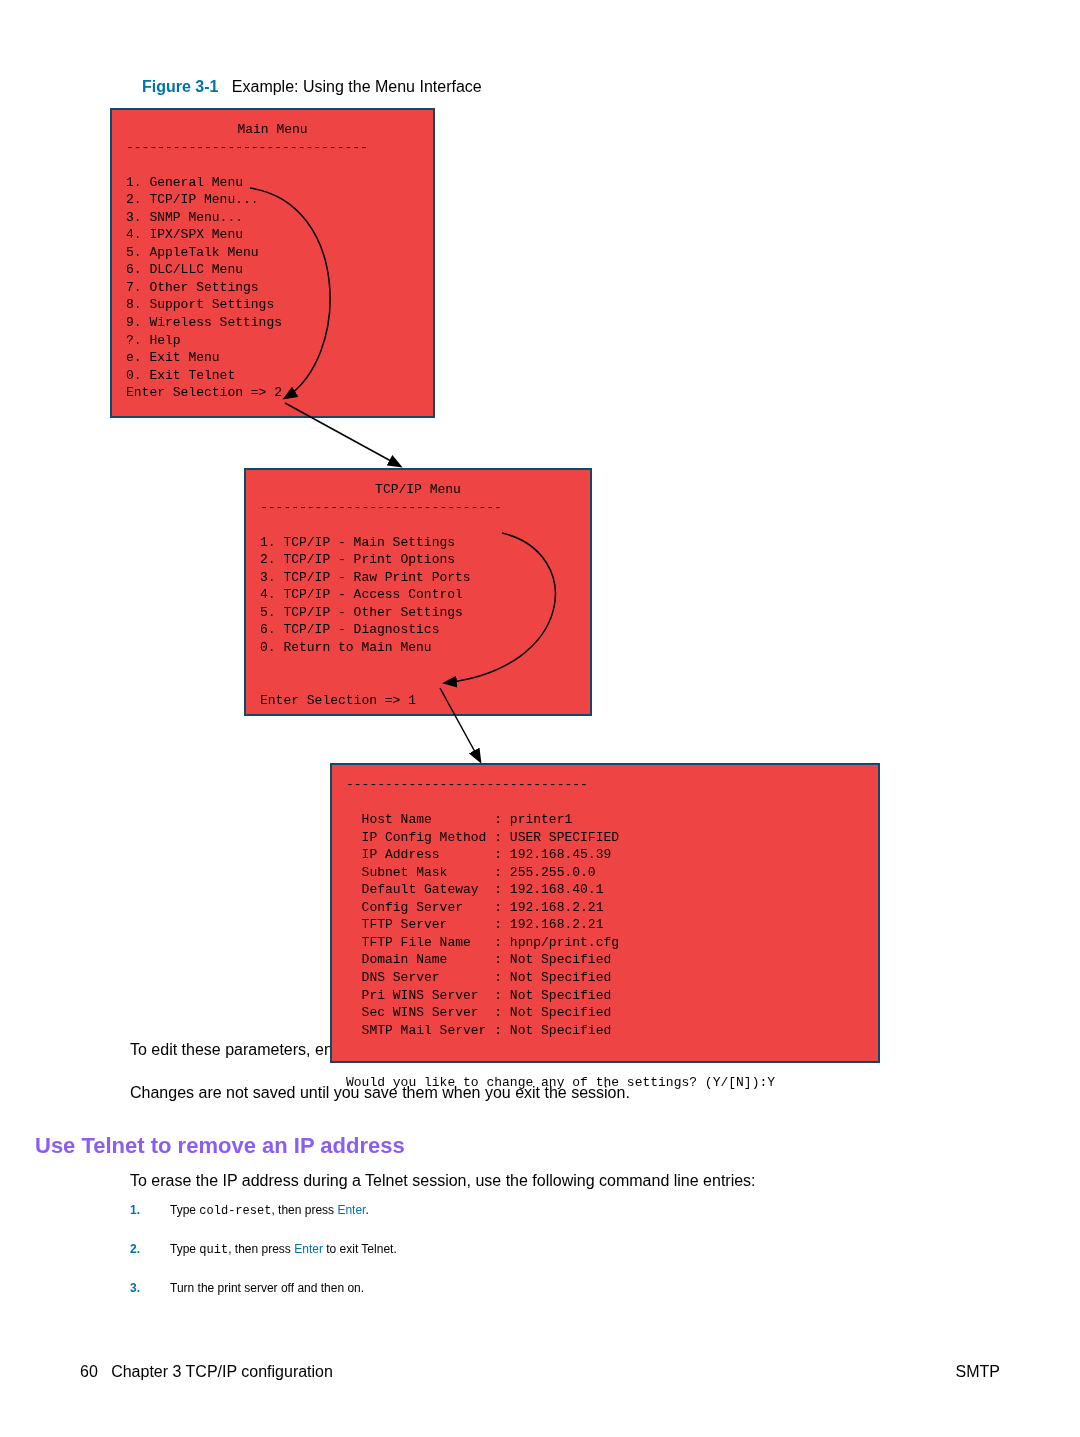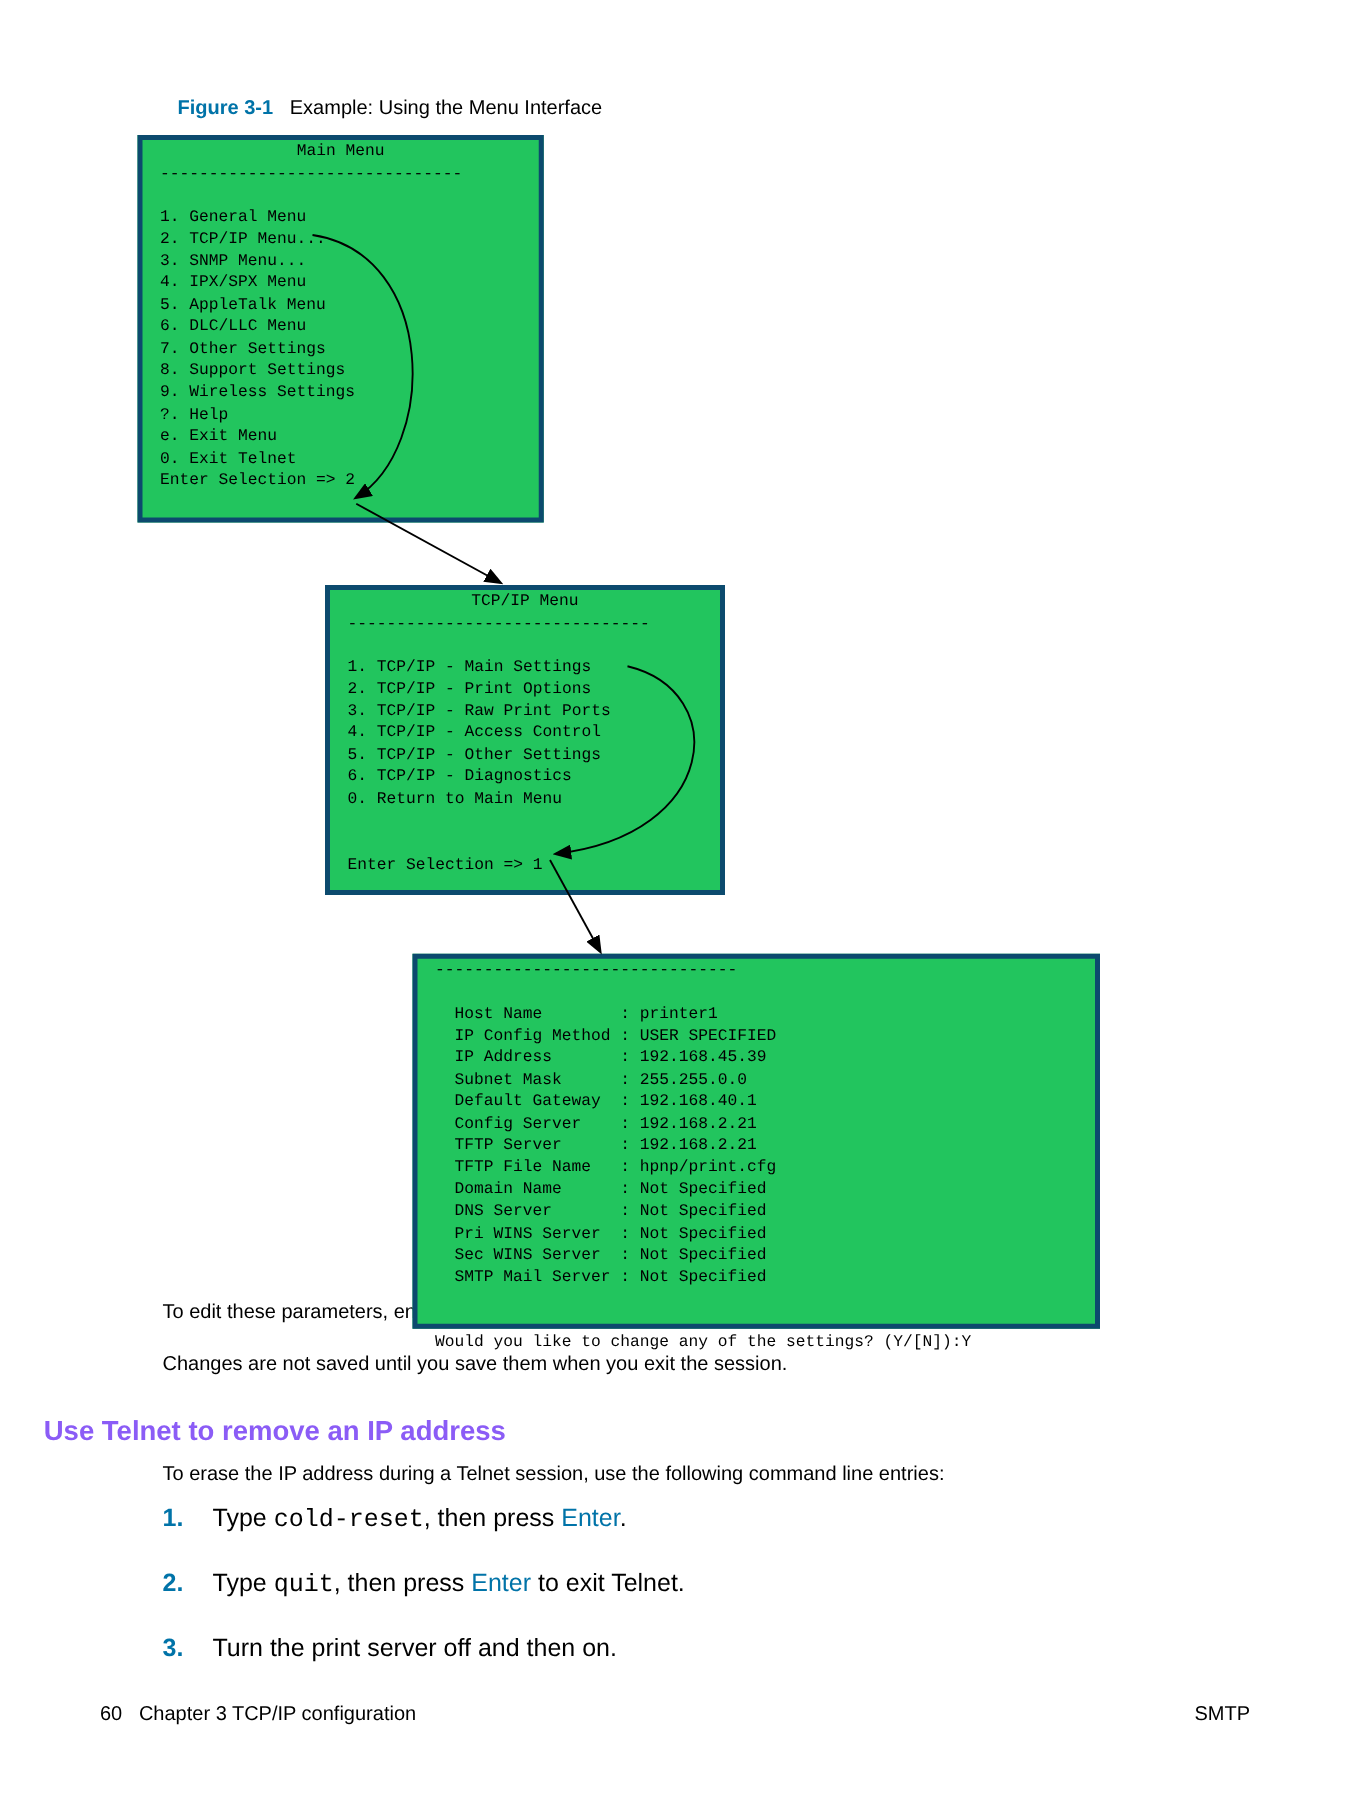--- a/index.html
+++ b/index.html
@@ -19,30 +19,30 @@
   }
   .figure-caption .fig-num { color: #0073a8; font-weight: bold; }
   .diagram-area {
     position: relative;
     width: 880px;
     height: 920px;
     margin-left: 0;
   }
   .menu-box {
     position: absolute;
-    border: 4px solid #0c4a6e;
-    background: #22c55e;
+    border: 2px solid #0c4a6e;
+    background: #ef4444;
     font-family: "Courier New", monospace;
     font-size: 13px;
     line-height: 1.35;
-    padding: 0 14px;
+    padding: 11px 14px;
     white-space: pre;
   }
   .box1 { left: 10px; top: 0; width: 325px; height: 310px; }
-  .box2 { left: 160px; top: 360px; width: 320px; height: 248px; }
+  .box2 { left: 144px; top: 360px; width: 348px; height: 248px; }
   .box3 { left: 230px; top: 655px; width: 550px; height: 300px; }
   .menu-title { text-align: center; }
   .menu-dash  { text-align: left; }
   svg.arrows {
     position: absolute;
     left: 0; top: 0;
     width: 880px; height: 955px;
     pointer-events: none;
   }
   .body-text {
@@ -61,21 +61,21 @@
     margin-bottom: 8px;
     margin-left: -65px;
   }
   ol.steps {
     margin-left: 30px;
     margin-top: 8px;
     list-style: none;
     counter-reset: step;
   }
   ol.steps li {
-    font-size: 20px;
+    font-size: 12px;
     margin-bottom: 20px;
     line-height: 1.5;
     position: relative;
     padding-left: 40px;
   }
   ol.steps li::before {
     counter-increment: step;
     content: counter(step) ".";
     color: #0073a8;
     font-weight: bold;

